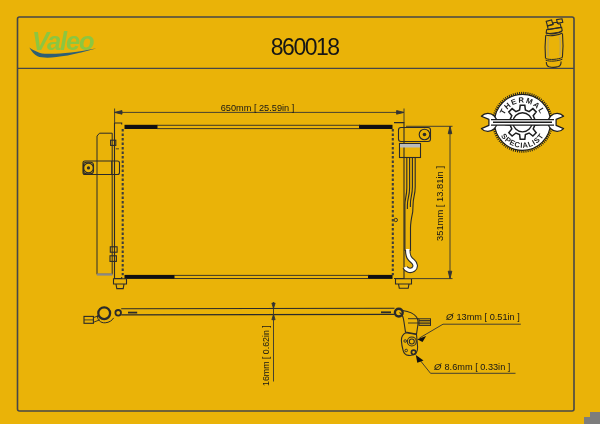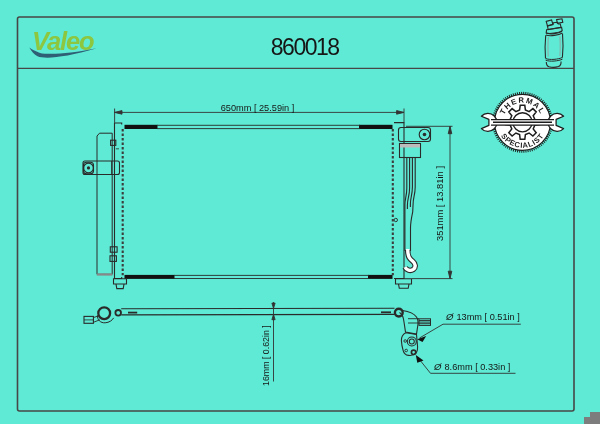--- a/index.html
+++ b/index.html
@@ -1,16 +1,16 @@
 <!DOCTYPE html>
 <html><head>
 <meta charset="utf-8">
 <style>
 html,body{margin:0;padding:0;background:#fff;}
-#page{position:relative;width:600px;height:424px;background:#5eead4;overflow:hidden;}
+#page{position:relative;width:600px;height:424px;background:#eab308;overflow:hidden;}
 svg{position:absolute;left:0;top:0;}
 .t{font-family:"Liberation Sans",sans-serif;}
 </style>
 </head>
 <body>
 <div id="page">
 <svg width="600" height="424" viewBox="0 0 600 424">
 
   <rect x="17.5" y="17" width="556.5" height="394" rx="2" fill="none" stroke="#474747" stroke-width="1.6"></rect>
 

